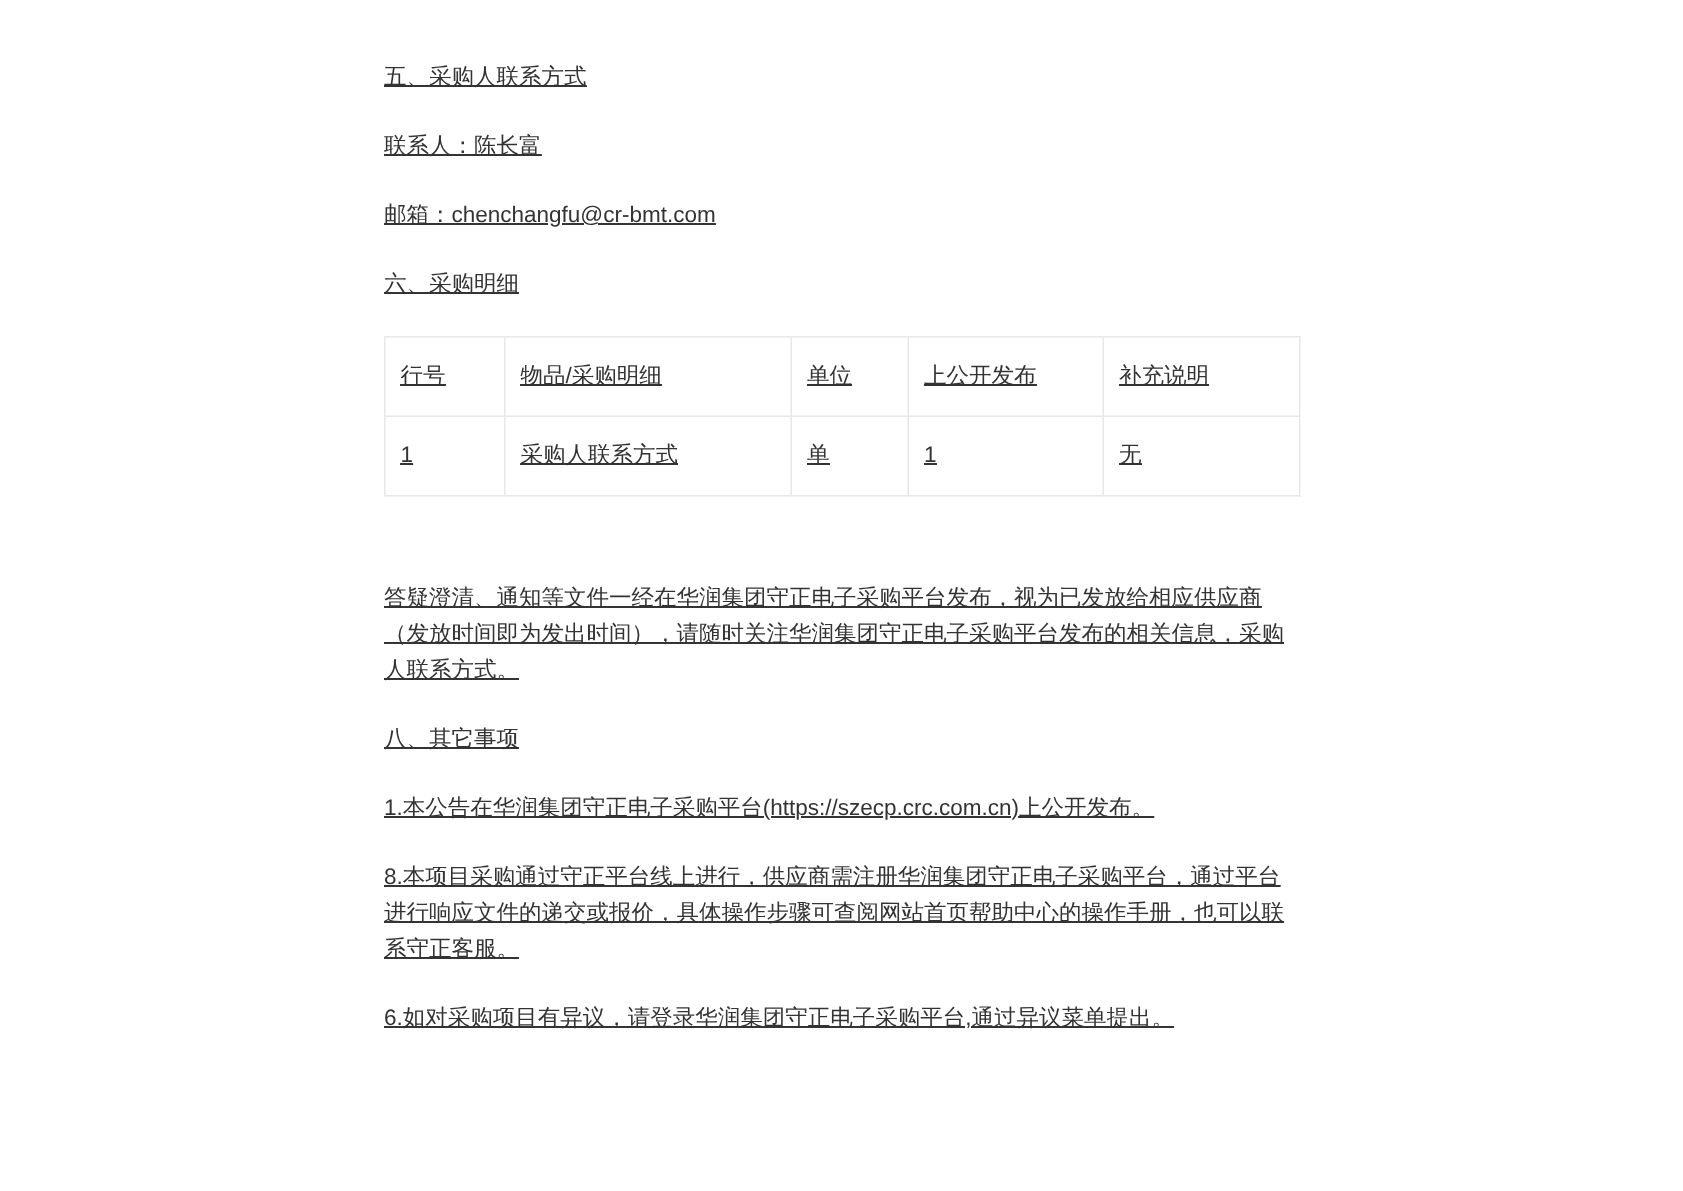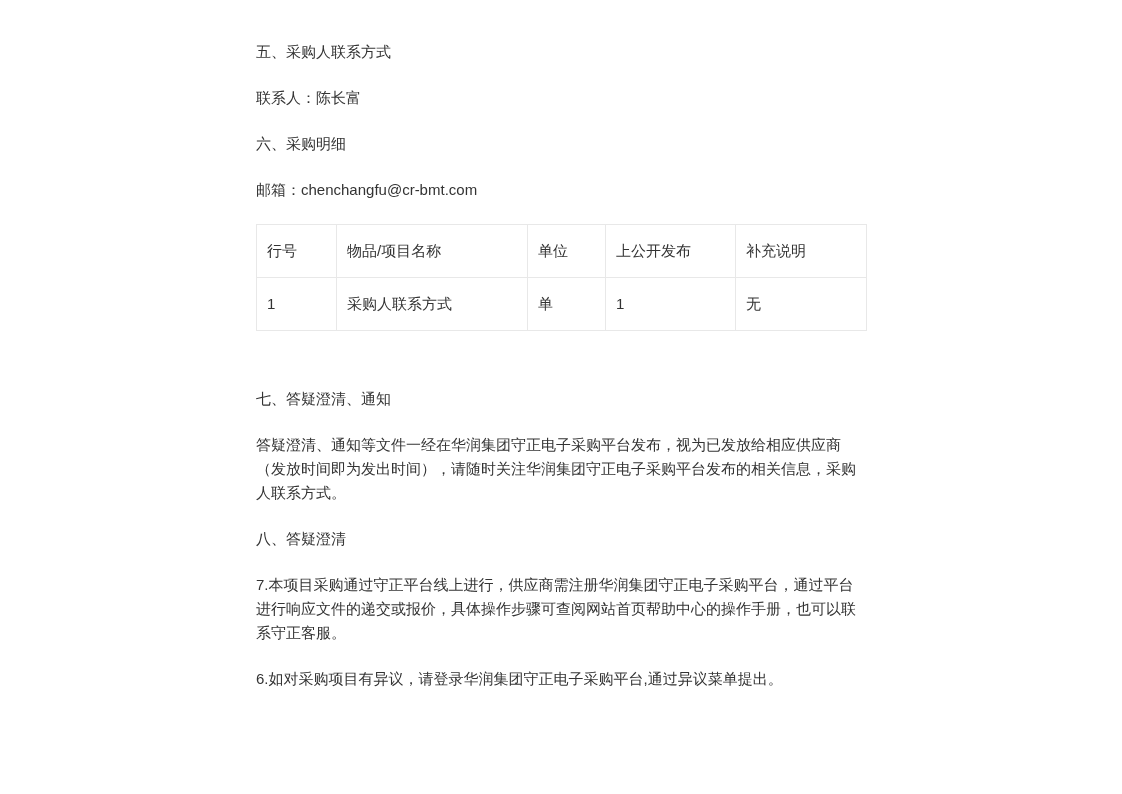--- a/index.html
+++ b/index.html
@@ -1,15 +1,15 @@
 <!DOCTYPE html>
 <html><head>
 <meta charset="utf-8">
 <style>
-  * { margin: 0; padding: 0; box-sizing: border-box; }
+  * { margin: 0; padding: 0; box-sizing: border-box; text-decoration: underline; }
   html, body {
     width: 1122px;
     height: 794px;
     background: #ffffff;
     overflow: hidden;
     font-family: "Liberation Sans", "DejaVu Sans", sans-serif;
   }
   .doc {
     width: 610px;
     margin: 0 auto;
@@ -48,53 +48,53 @@
   .col-qty     { width: 130px; }
   .col-note    { width: 131px; }
 </style>
 </head>
 <body>
 
 <div class="doc">
 
   <p class="para">五、采购人联系方式</p>
   <p class="para">联系人：陈长富</p>
+  <p class="para">邮箱：chenchangfu@cr-bmt.com</p>
+
   <p class="para">六、采购明细</p>
-
-  <p class="para">邮箱：chenchangfu@cr-bmt.com</p>
 
   <table class="detail-table">
     <colgroup>
       <col class="col-lineno">
       <col class="col-name">
       <col class="col-unit">
       <col class="col-qty">
       <col class="col-note">
     </colgroup>
     <thead>
       <tr>
         <th>行号</th>
-        <th>物品/项目名称</th>
+        <th>物品/采购明细</th>
         <th>单位</th>
         <th>上公开发布</th>
         <th>补充说明</th>
       </tr>
     </thead>
     <tbody>
       <tr>
         <td>1</td>
         <td>采购人联系方式</td>
         <td>单</td>
         <td>1</td>
         <td>无</td>
       </tr>
     </tbody>
   </table>
 
-  <p class="para">七、答疑澄清、通知</p>
   <p class="para">答疑澄清、通知等文件一经在华润集团守正电子采购平台发布，视为已发放给相应供应商（发放时间即为发出时间），请随时关注华润集团守正电子采购平台发布的相关信息，采购人联系方式。</p>
 
-  <p class="para">八、答疑澄清</p>
-  <p class="para">7.本项目采购通过守正平台线上进行，供应商需注册华润集团守正电子采购平台，通过平台进行响应文件的递交或报价，具体操作步骤可查阅网站首页帮助中心的操作手册，也可以联系守正客服。</p>
+  <p class="para">八、其它事项</p>
+  <p class="para">1.本公告在华润集团守正电子采购平台(https://szecp.crc.com.cn)上公开发布。</p>
+  <p class="para">8.本项目采购通过守正平台线上进行，供应商需注册华润集团守正电子采购平台，通过平台进行响应文件的递交或报价，具体操作步骤可查阅网站首页帮助中心的操作手册，也可以联系守正客服。</p>
   <p class="para">6.如对采购项目有异议，请登录华润集团守正电子采购平台,通过异议菜单提出。</p>
 
 
 </div>
 
 </body></html>

